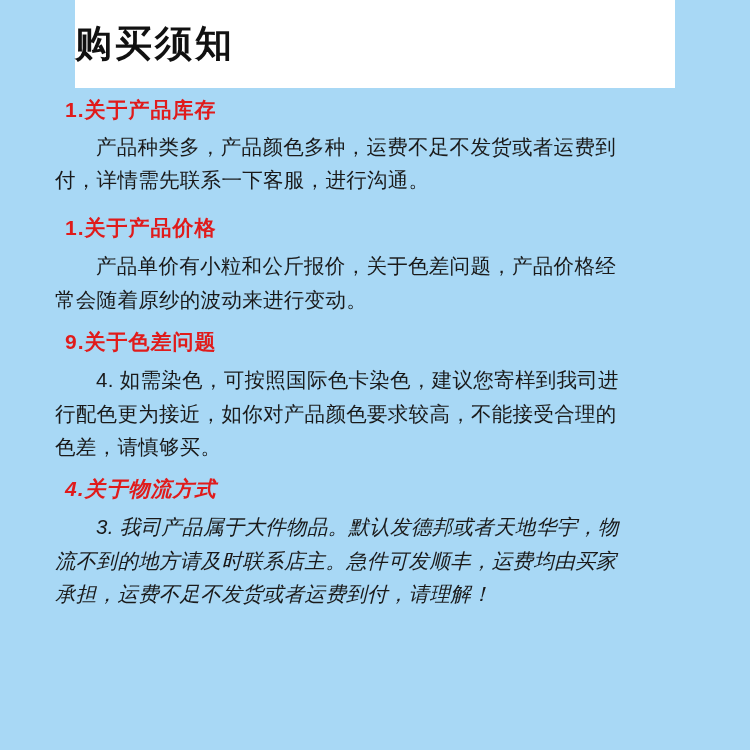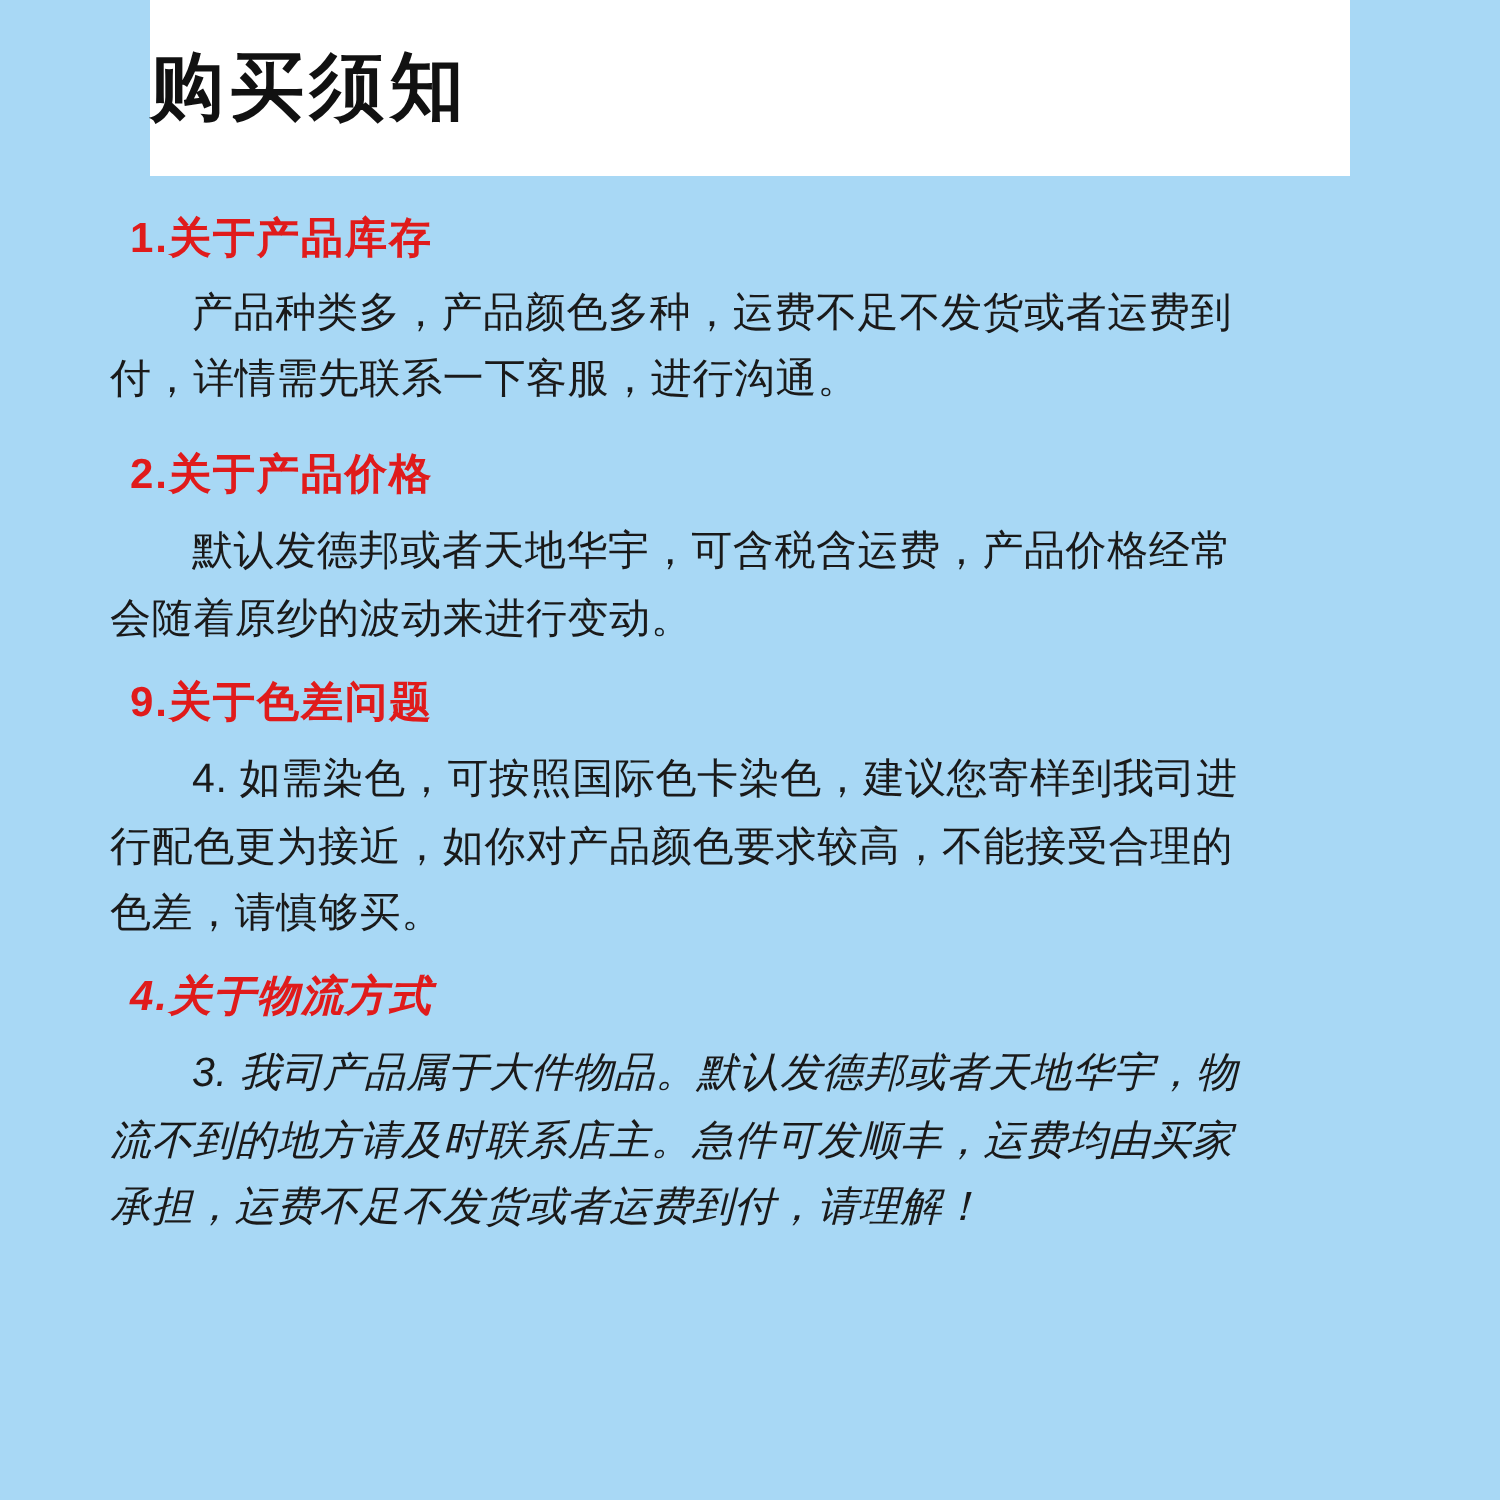--- a/index.html
+++ b/index.html
@@ -34,21 +34,21 @@
   .title-text {
     font-size: 37px;
     font-weight: bold;
     color: #111111;
     letter-spacing: 3px;
     font-family: "Liberation Sans", sans-serif;
   }
   .content {
     position: absolute;
     left: 0;
-    top: 104px;
+    top: 94px;
     width: 682px;
     padding: 0 48px 0 55px;
     box-sizing: border-box;
   }
   .section {
     margin-bottom: 10px;
   }
   .sec-heading {
     color: #e01b1b;
     font-size: 21px;
@@ -82,22 +82,22 @@
   </div>
 
   <div class="content">
 
     <div class="section s1">
       <div class="sec-heading">1.关于产品库存</div>
       <div class="sec-body">产品种类多，产品颜色多种，运费不足不发货或者运费到付，详情需先联系一下客服，进行沟通。</div>
     </div>
 
     <div class="section s2">
-      <div class="sec-heading">2.关于产品价格</div>
-      <div class="sec-body">默认发德邦或者天地华宇，可含税含运费，产品价格经常会随着原纱的波动来进行变动。</div>
+      <div class="sec-heading">1.关于产品价格</div>
+      <div class="sec-body">产品单价有小粒和公斤报价，关于色差问题，产品价格经常会随着原纱的波动来进行变动。</div>
     </div>
 
     <div class="section s3">
       <div class="sec-heading">9.关于色差问题</div>
       <div class="sec-body">4. 如需染色，可按照国际色卡染色，建议您寄样到我司进行配色更为接近，如你对产品颜色要求较高，不能接受合理的色差，请慎够买。</div>
     </div>
 
     <div class="section s4">
       <div class="sec-heading">4.关于物流方式</div>
       <div class="sec-body">3. 我司产品属于大件物品。默认发德邦或者天地华宇，物流不到的地方请及时联系店主。急件可发顺丰，运费均由买家承担，运费不足不发货或者运费到付，请理解！</div>

